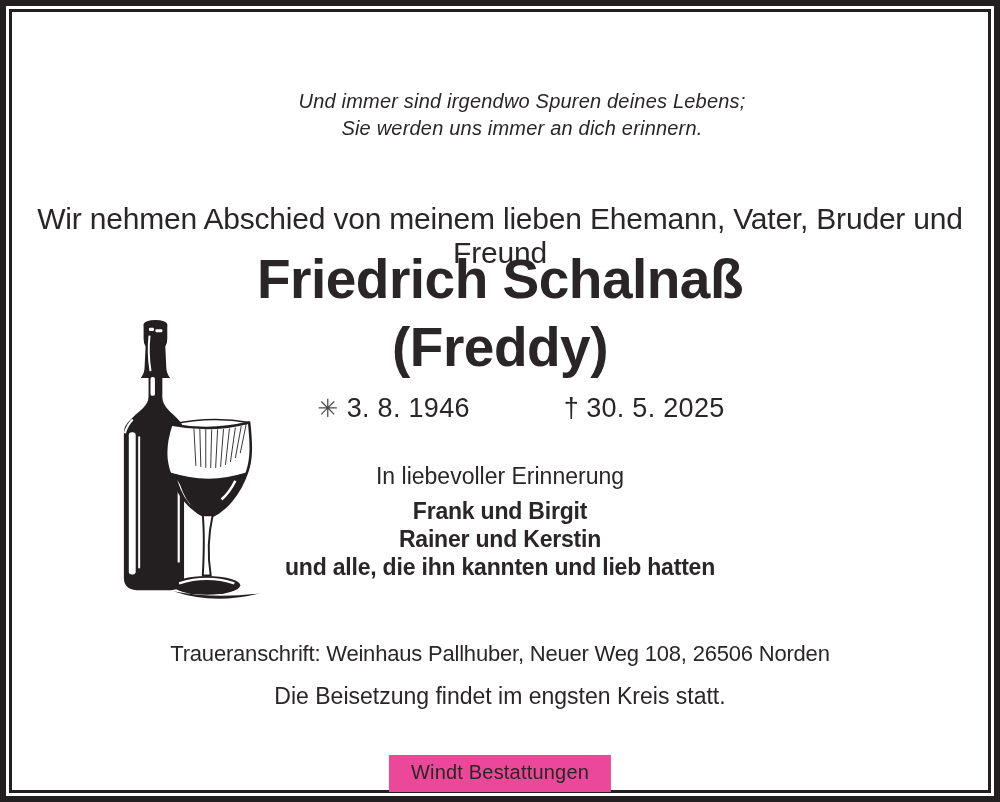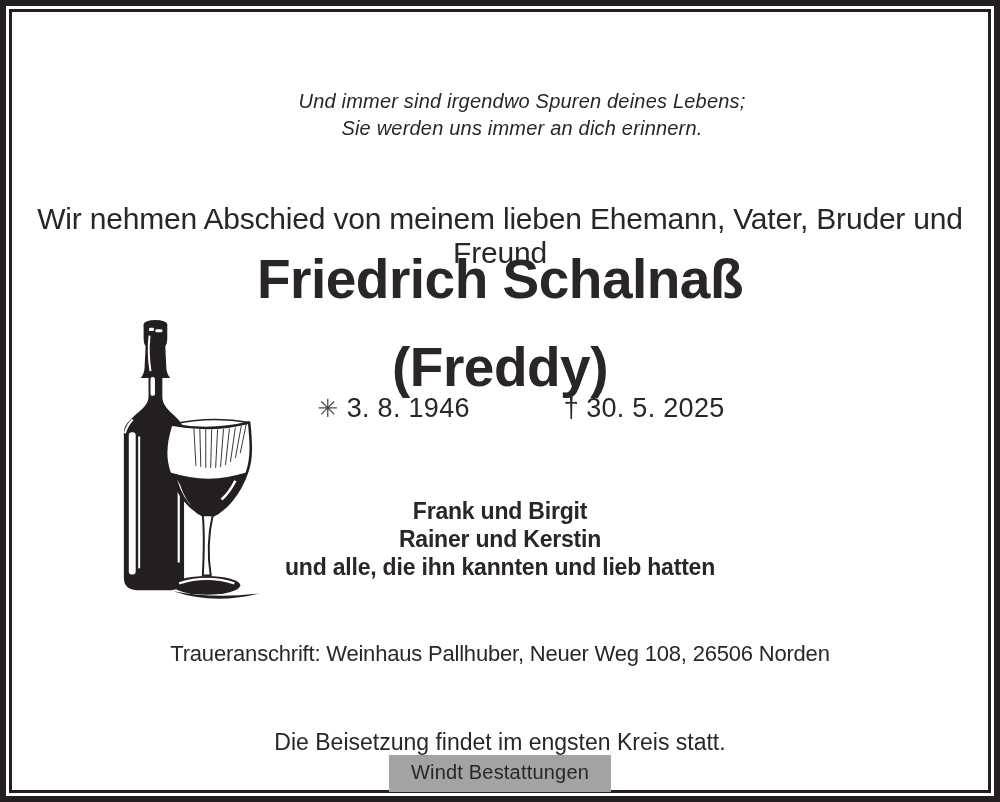--- a/index.html
+++ b/index.html
@@ -43,46 +43,45 @@
     line-height: 1;
     letter-spacing: -0.5px;
     margin: 0;
   }
   .deceased-nickname {
     top: 314px;
     font-size: 55px;
     font-weight: bold;
     line-height: 1;
     letter-spacing: -0.5px;
-    margin-top: 20px;
   }
 
   .dates {
     top: 387px;
     font-size: 27px;
     letter-spacing: 0.3px;
   }
   .dates .group { display: inline-block; white-space: nowrap; margin-left: 42px; }
   .dates .gap { display: inline-block; width: 52px; }
   .birth-symbol { color: #4a4a4a; font-family: "DejaVu Sans", sans-serif; font-size: 25px; padding-right: 8px; }
   .death-symbol { padding-right: 7px; }
 
   .remembrance { top: 457px; font-size: 23px; }
 
   .mourners { top: 491px; font-size: 23px; font-weight: bold; line-height: 28px; letter-spacing: -0.2px; }
 
   .address { top: 635px; font-size: 22px; letter-spacing: -0.2px; }
-  .burial  { top: 677px; font-size: 23px; margin-top: 46px; }
+  .burial  { top: 677px; font-size: 23px; }
 
   .undertaker {
     position: absolute;
     left: 50%;
     bottom: 4px;
     transform: translateX(-50%);
-    background: #a3a3a3;
+    background: #ec4899;
     padding: 6px 22px 8px 22px;
     font-size: 20px;
     letter-spacing: 0.2px;
     z-index: 2;
     white-space: nowrap;
   }
 
   .illustration {
     position: absolute;
     left: 97px;
@@ -105,20 +104,21 @@
 
   <div class="tline farewell">Wir nehmen Abschied von meinem lieben Ehemann, Vater, Bruder und Freund</div>
 
   <h1 class="tline deceased-name">Friedrich Schalnaß</h1>
   <div class="tline deceased-nickname">(Freddy)</div>
 
   <div class="tline dates">
     <span class="group"><span class="birth-symbol">✳</span><span>3. 8. 1946</span></span><span class="gap"></span><span class="group"><span class="death-symbol">†</span><span>30. 5. 2025</span></span>
   </div>
 
+  <div class="tline remembrance">In liebevoller Erinnerung</div>
 
   <div class="tline mourners">
     <div>Frank und Birgit</div>
     <div>Rainer und Kerstin</div>
     <div>und alle, die ihn kannten und lieb hatten</div>
   </div>
 
   <div class="tline address">Traueranschrift: Weinhaus Pallhuber, Neuer Weg 108, 26506 Norden</div>
 
   <div class="tline burial">Die Beisetzung findet im engsten Kreis statt.</div>

